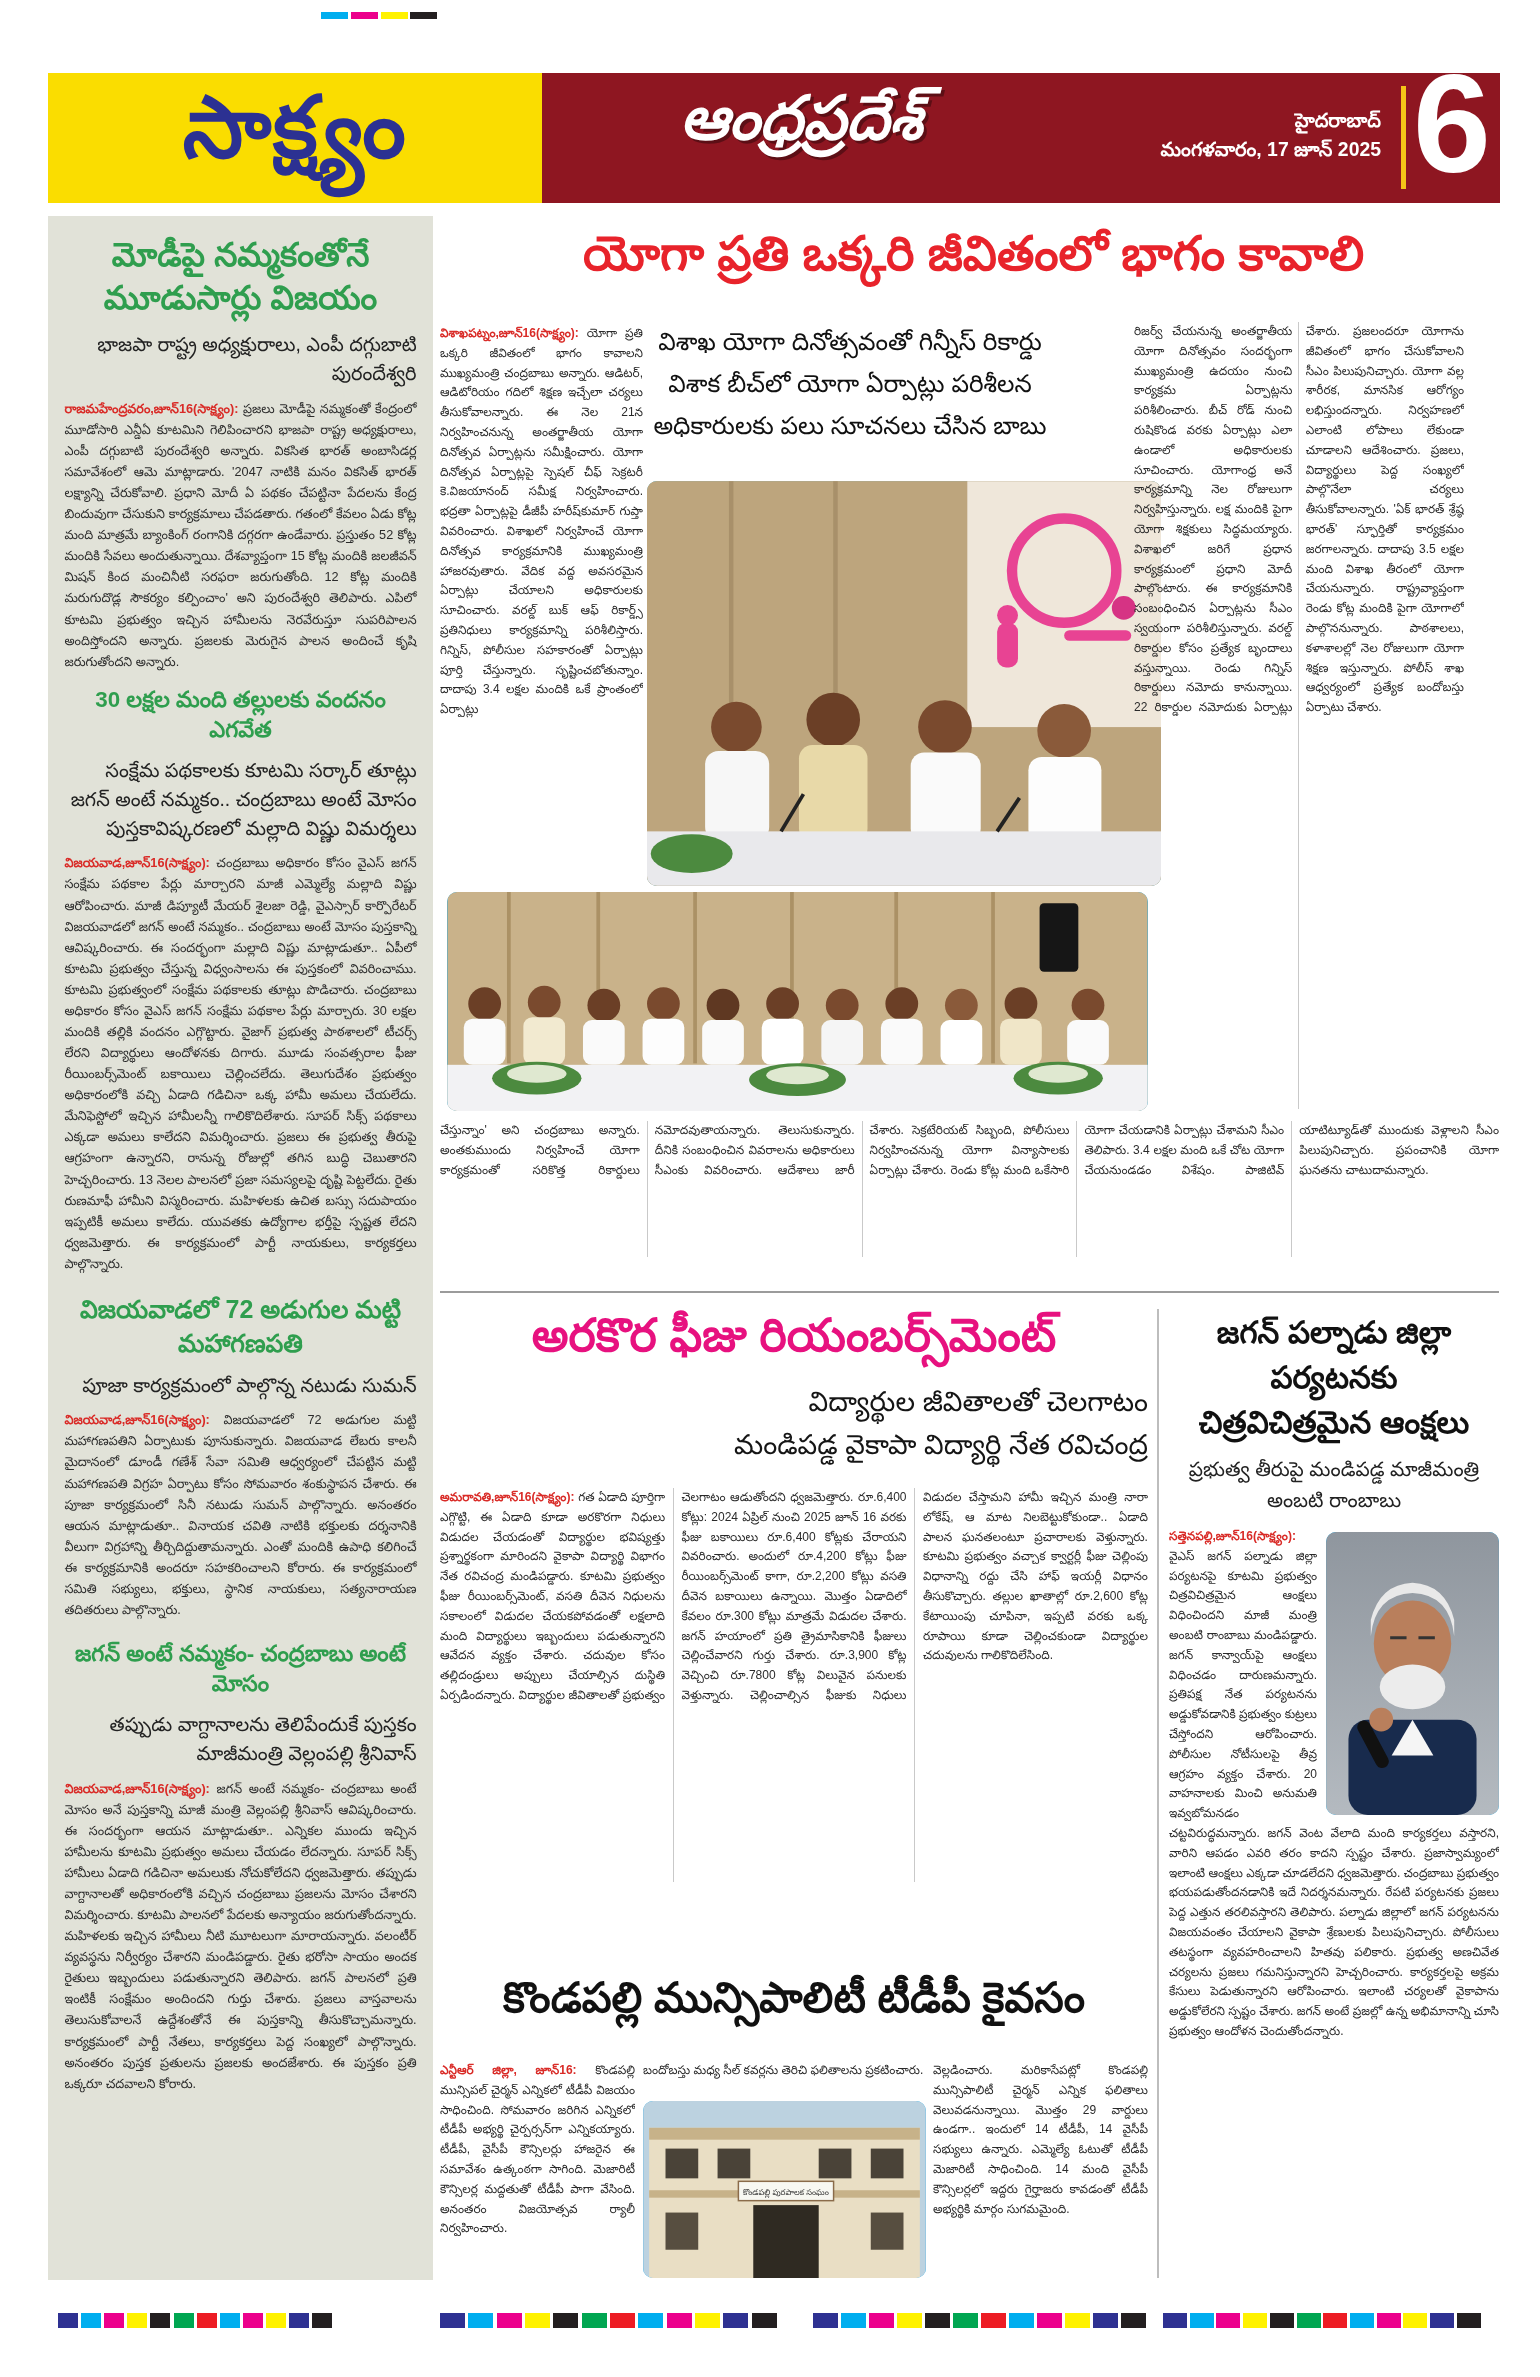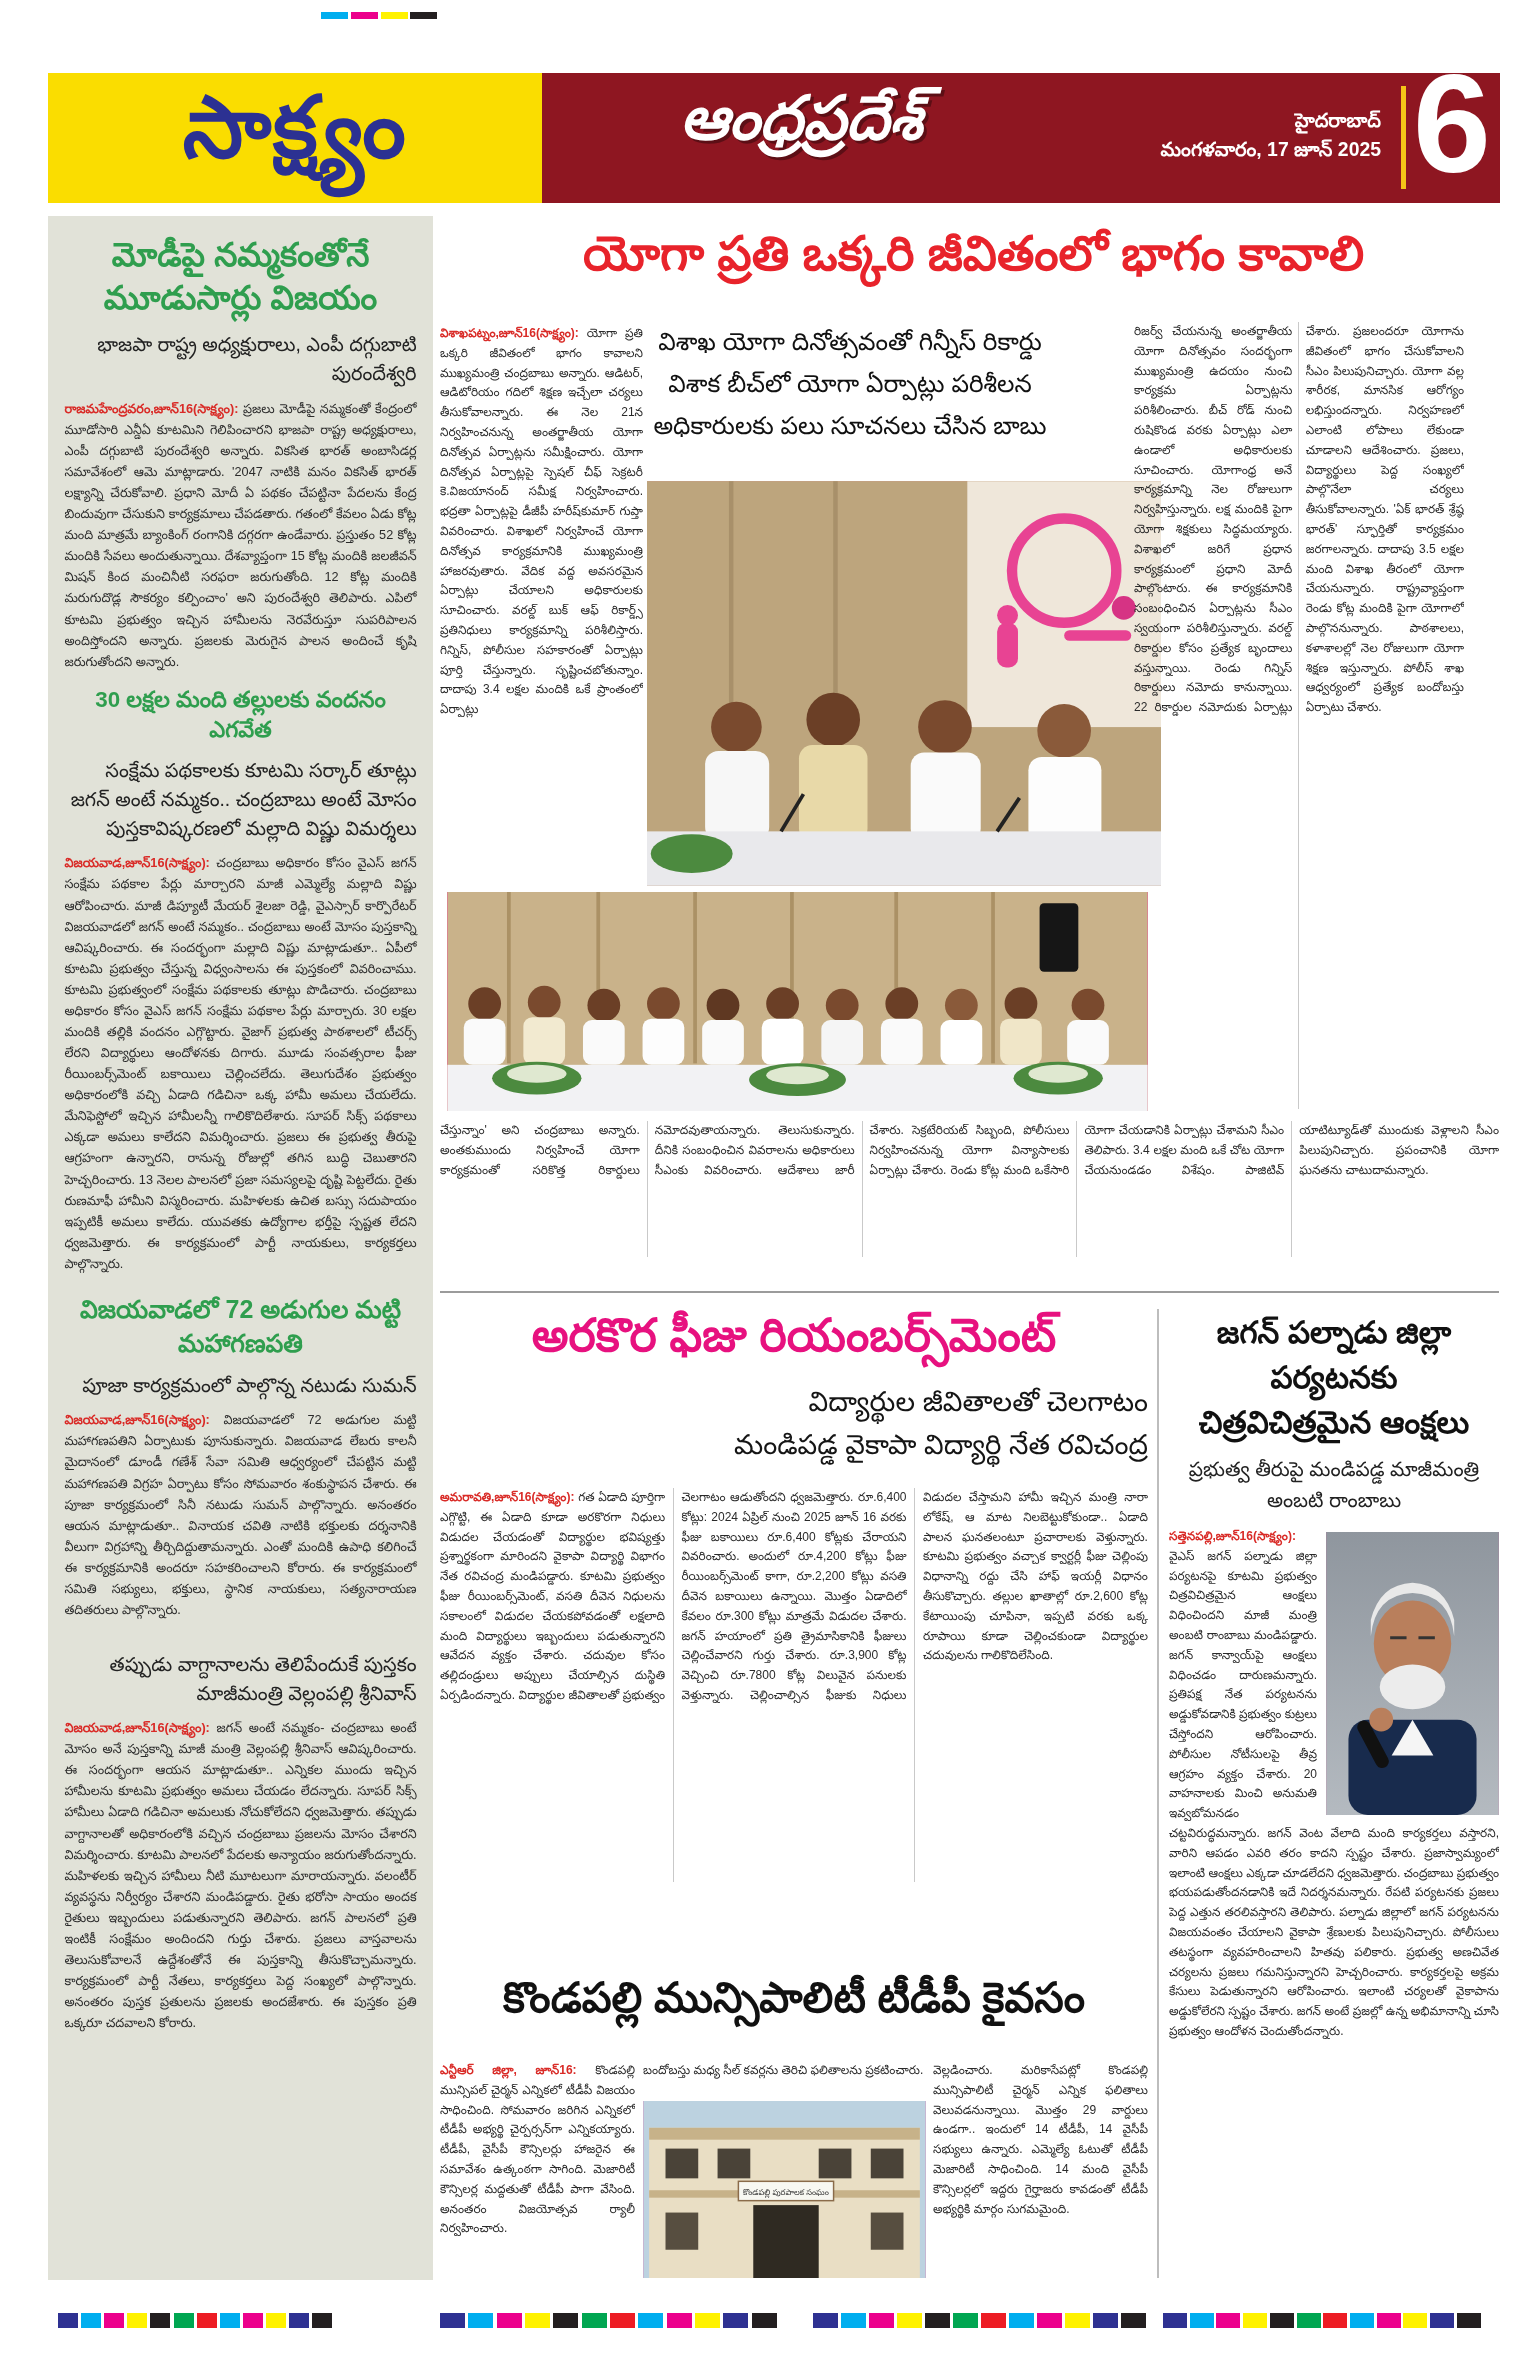--- a/index.html
+++ b/index.html
@@ -27,21 +27,21 @@
   
   .main-headline{left:447px;top:225px;width:1053px;font-size:48px;font-weight:bold;color:#e8232b;text-align:center;line-height:1.2;}
   .deck{left:589px;top:321px;width:522px;text-align:center;font-size:24.6px;font-weight:500;color:#111;line-height:1.7;}
   .body-txt{font-size:12px;line-height:1.65;text-align:justify;color:#2a2a2a;}
   .col1{left:440px;top:324px;width:203px;height:561px;overflow:hidden;}
   .rightblock{left:1134px;top:322px;width:330px;height:787px;column-count:2;column-gap:13.4px;column-rule:0.7px solid #c9c9c9;overflow:hidden;}
   .below5{left:440px;top:1121px;width:1059px;height:136px;column-count:5;column-gap:15px;column-rule:0.7px solid #c9c9c9;overflow:hidden;}
   .hrule{left:440px;top:1291px;width:1059px;height:1.5px;background:#9b9b9b;}
   .vrule{left:1157px;top:1309px;width:1.5px;height:969px;background:#bdbdbd;}
   
-  .photo{overflow:hidden;background:#ec4899;}
+  .photo{overflow:hidden;background:#0ea5e9;border-radius:10px;}
   .photo1{left:647px;top:481px;width:514px;height:405px;}
   .photo2{left:447px;top:892px;width:701px;height:219px;}
   .photo4{left:643px;top:2101px;width:283px;height:177px;}
   
   .fee-headline{left:440px;top:1308px;width:708px;font-size:46px;font-weight:bold;color:#e7117f;text-align:center;}
   .fee-deck{left:440px;top:1381px;width:708px;font-size:27.6px;text-align:right;color:#151515;line-height:1.55;}
   .fee-body{left:440px;top:1488px;width:708px;height:394px;column-count:3;column-gap:16.4px;column-rule:0.7px solid #c9c9c9;overflow:hidden;}
   
   .jagan-headline{left:1169px;top:1311px;width:330px;font-size:31px;font-weight:bold;color:#111;text-align:center;line-height:1.45;}
   .jagan-sub{left:1169px;top:1454px;width:330px;font-size:20px;text-align:center;color:#222;line-height:1.55;}
@@ -105,20 +105,21 @@
       <span>చంద్రబాబు అధికారం కోసం వైఎస్ జగన్ సంక్షేమ పథకాల పేర్లు మార్చారని మాజీ ఎమ్మెల్యే మల్లాది విష్ణు ఆరోపించారు. మాజీ డిప్యూటీ మేయర్ శైలజా రెడ్డి, వైఎస్సార్ కార్పొరేటర్ విజయవాడలో జగన్ అంటే నమ్మకం.. చంద్రబాబు అంటే మోసం పుస్తకాన్ని ఆవిష్కరించారు. ఈ సందర్భంగా మల్లాది విష్ణు మాట్లాడుతూ.. ఏపీలో కూటమి ప్రభుత్వం చేస్తున్న విధ్వంసాలను ఈ పుస్తకంలో వివరించాము. కూటమి ప్రభుత్వంలో సంక్షేమ పథకాలకు తూట్లు పొడిచారు. చంద్రబాబు అధికారం కోసం వైఎస్ జగన్ సంక్షేమ పథకాల పేర్లు మార్చారు. 30 లక్షల మందికి తల్లికి వందనం ఎగ్గొట్టారు. వైజాగ్ ప్రభుత్వ పాఠశాలలో టీచర్స్ లేరని విద్యార్థులు ఆందోళనకు దిగారు. మూడు సంవత్సరాల ఫీజు రీయింబర్స్‌మెంట్ బకాయిలు చెల్లించలేదు. తెలుగుదేశం ప్రభుత్వం అధికారంలోకి వచ్చి ఏడాది గడిచినా ఒక్క హామీ అమలు చేయలేదు. మేనిఫెస్టోలో ఇచ్చిన హామీలన్నీ గాలికొదిలేశారు. సూపర్ సిక్స్ పథకాలు ఎక్కడా అమలు కాలేదని విమర్శించారు. ప్రజలు ఈ ప్రభుత్వ తీరుపై ఆగ్రహంగా ఉన్నారని, రానున్న రోజుల్లో తగిన బుద్ధి చెబుతారని హెచ్చరించారు. 13 నెలల పాలనలో ప్రజా సమస్యలపై దృష్టి పెట్టలేదు. రైతు రుణమాఫీ హామీని విస్మరించారు. మహిళలకు ఉచిత బస్సు సదుపాయం ఇప్పటికీ అమలు కాలేదు. యువతకు ఉద్యోగాల భర్తీపై స్పష్టత లేదని ధ్వజమెత్తారు. ఈ కార్యక్రమంలో పార్టీ నాయకులు, కార్యకర్తలు పాల్గొన్నారు.</span>
     </div>
     <div class="gap24"></div>
     <div class="lh-green-sm">విజయవాడలో 72 అడుగుల మట్టి మహాగణపతి</div>
     <div class="lsub">పూజా కార్యక్రమంలో పాల్గొన్న నటుడు సుమన్</div>
     <div class="lbody">
       <span class="dateline">విజయవాడ,జూన్16(సాక్ష్యం):</span>
       <span>విజయవాడలో 72 అడుగుల మట్టి మహాగణపతిని ఏర్పాటుకు పూనుకున్నారు. విజయవాడ లేబరు కాలనీ మైదానంలో డూండీ గణేశ్ సేవా సమితి ఆధ్వర్యంలో చేపట్టిన మట్టి మహాగణపతి విగ్రహ ఏర్పాటు కోసం సోమవారం శంకుస్థాపన చేశారు. ఈ పూజా కార్యక్రమంలో సినీ నటుడు సుమన్ పాల్గొన్నారు. అనంతరం ఆయన మాట్లాడుతూ.. వినాయక చవితి నాటికి భక్తులకు దర్శనానికి వీలుగా విగ్రహాన్ని తీర్చిదిద్దుతామన్నారు. ఎంతో మందికి ఉపాధి కలిగించే ఈ కార్యక్రమానికి అందరూ సహకరించాలని కోరారు. ఈ కార్యక్రమంలో సమితి సభ్యులు, భక్తులు, స్థానిక నాయకులు, సత్యనారాయణ తదితరులు పాల్గొన్నారు.</span>
     </div>
     <div class="gap24"></div>
+    <div class="lh-green-xs">జగన్ అంటే నమ్మకం- చంద్రబాబు అంటే మోసం</div>
     <div class="lsub">
       <div>తప్పుడు వాగ్దానాలను తెలిపేందుకే పుస్తకం</div>
       <div>మాజీమంత్రి వెల్లంపల్లి శ్రీనివాస్</div>
     </div>
     <div class="lbody">
       <span class="dateline">విజయవాడ,జూన్16(సాక్ష్యం):</span>
       <span>జగన్ అంటే నమ్మకం- చంద్రబాబు అంటే మోసం అనే పుస్తకాన్ని మాజీ మంత్రి వెల్లంపల్లి శ్రీనివాస్ ఆవిష్కరించారు. ఈ సందర్భంగా ఆయన మాట్లాడుతూ.. ఎన్నికల ముందు ఇచ్చిన హామీలను కూటమి ప్రభుత్వం అమలు చేయడం లేదన్నారు. సూపర్ సిక్స్ హామీలు ఏడాది గడిచినా అమలుకు నోచుకోలేదని ధ్వజమెత్తారు. తప్పుడు వాగ్దానాలతో అధికారంలోకి వచ్చిన చంద్రబాబు ప్రజలను మోసం చేశారని విమర్శించారు. కూటమి పాలనలో పేదలకు అన్యాయం జరుగుతోందన్నారు. మహిళలకు ఇచ్చిన హామీలు నీటి మూటలుగా మారాయన్నారు. వలంటీర్ వ్యవస్థను నిర్వీర్యం చేశారని మండిపడ్డారు. రైతు భరోసా సాయం అందక రైతులు ఇబ్బందులు పడుతున్నారని తెలిపారు. జగన్ పాలనలో ప్రతి ఇంటికీ సంక్షేమం అందిందని గుర్తు చేశారు. ప్రజలు వాస్తవాలను తెలుసుకోవాలనే ఉద్దేశంతోనే ఈ పుస్తకాన్ని తీసుకొచ్చామన్నారు. కార్యక్రమంలో పార్టీ నేతలు, కార్యకర్తలు పెద్ద సంఖ్యలో పాల్గొన్నారు. అనంతరం పుస్తక ప్రతులను ప్రజలకు అందజేశారు. ఈ పుస్తకం ప్రతి ఒక్కరూ చదవాలని కోరారు.</span>
     </div>
   </div>
 

